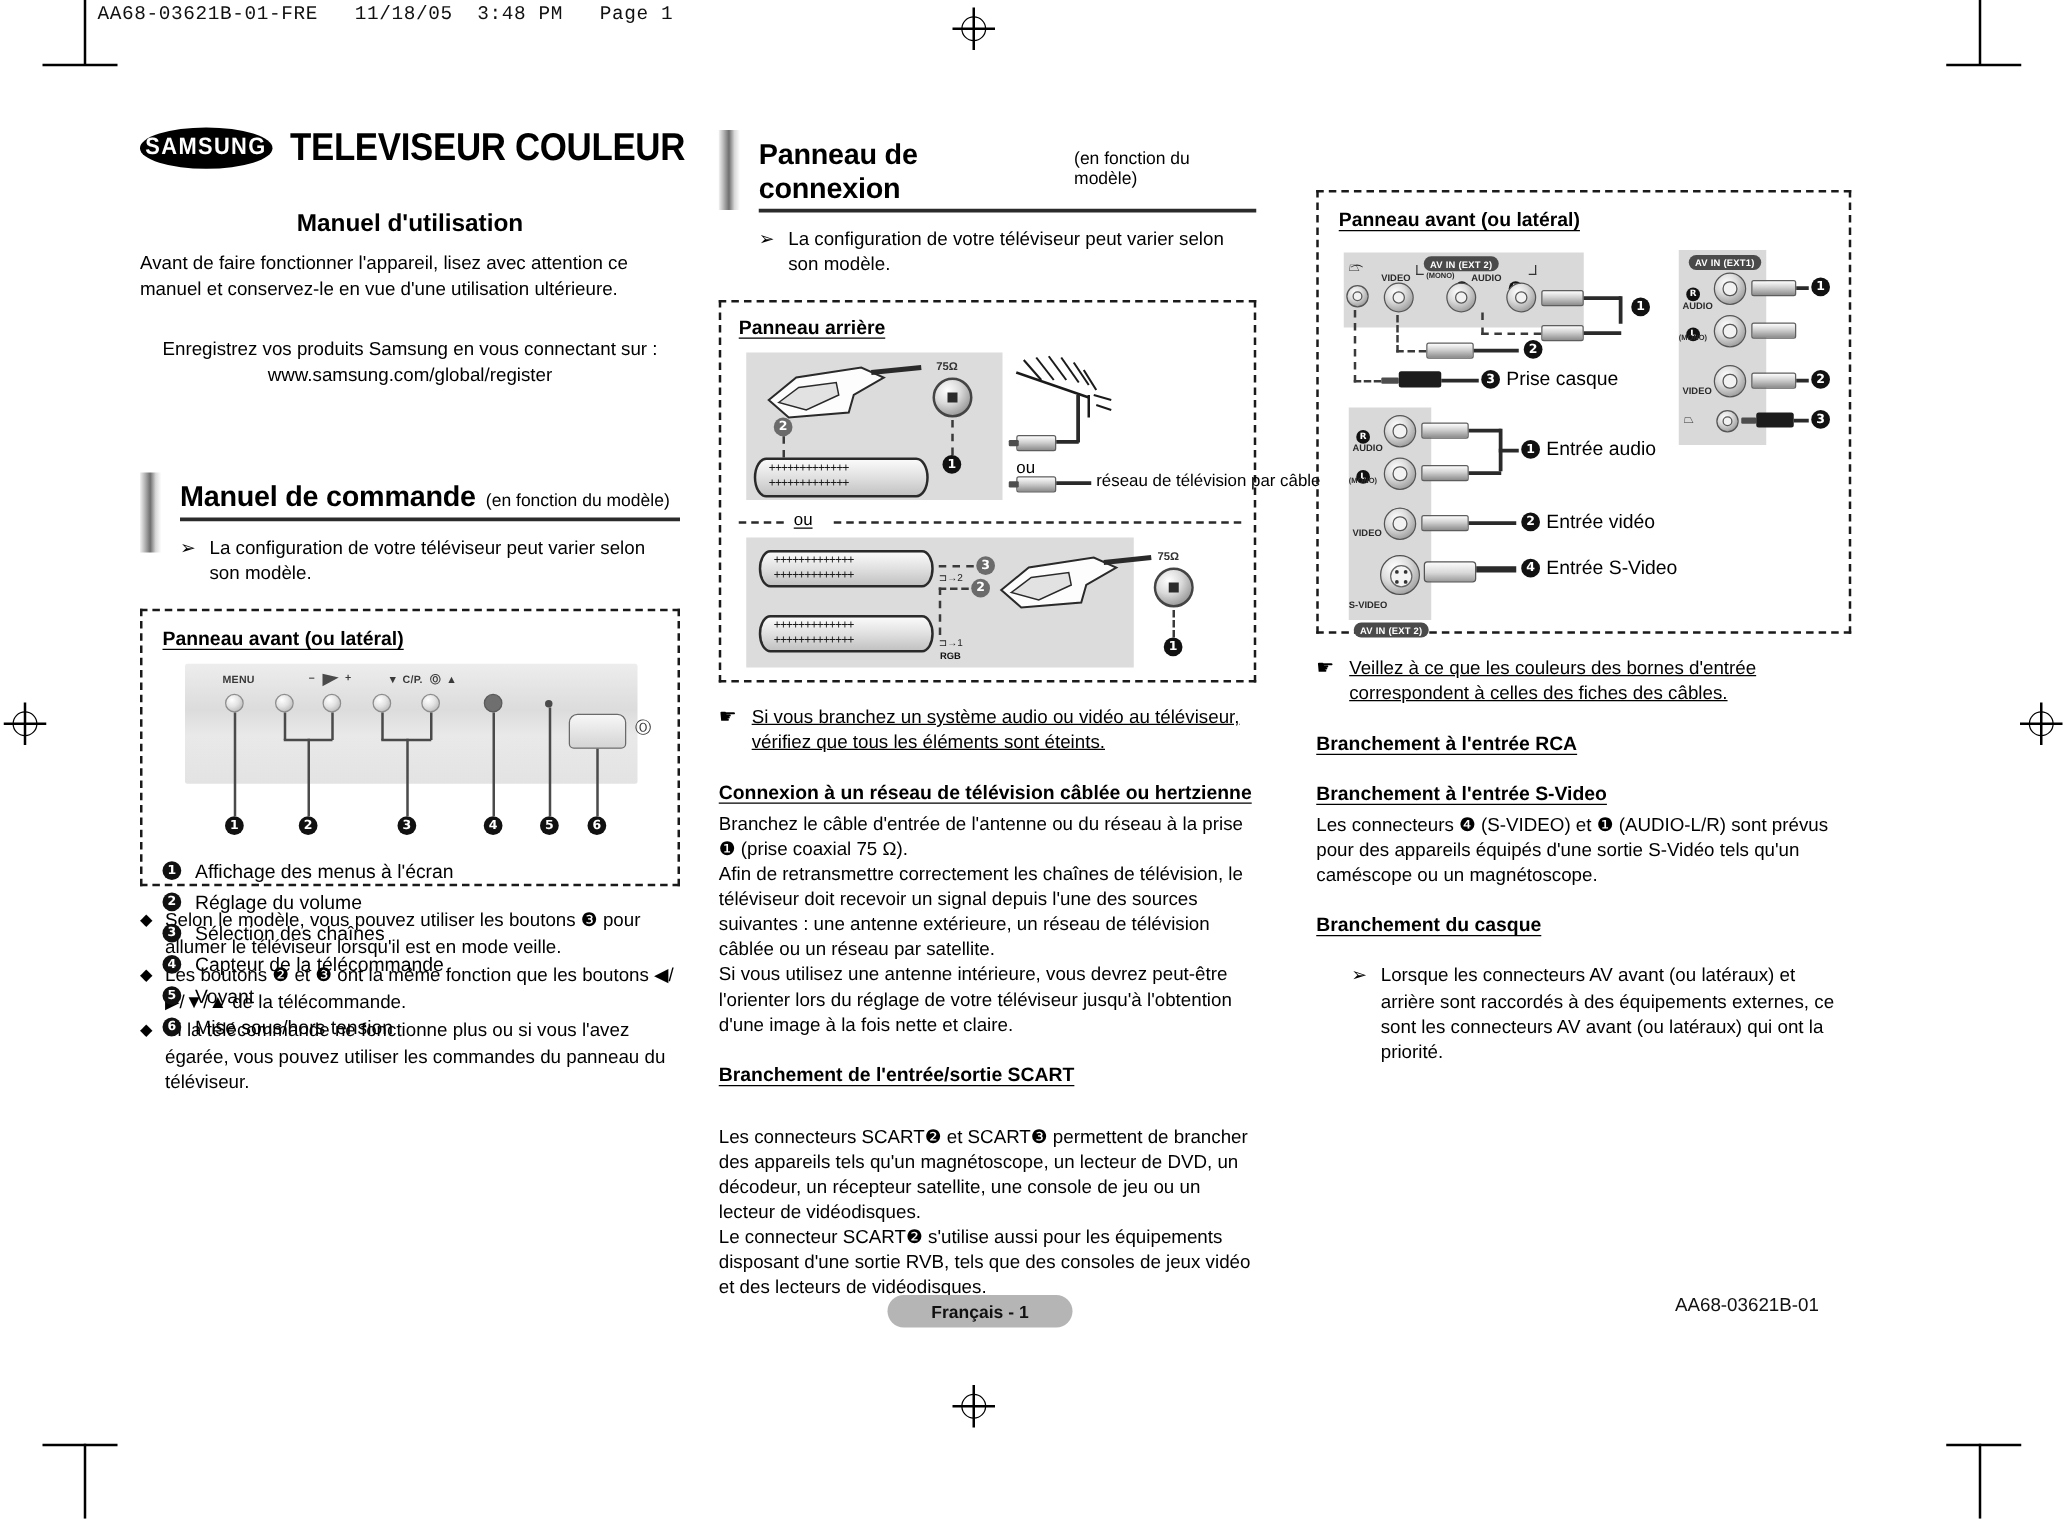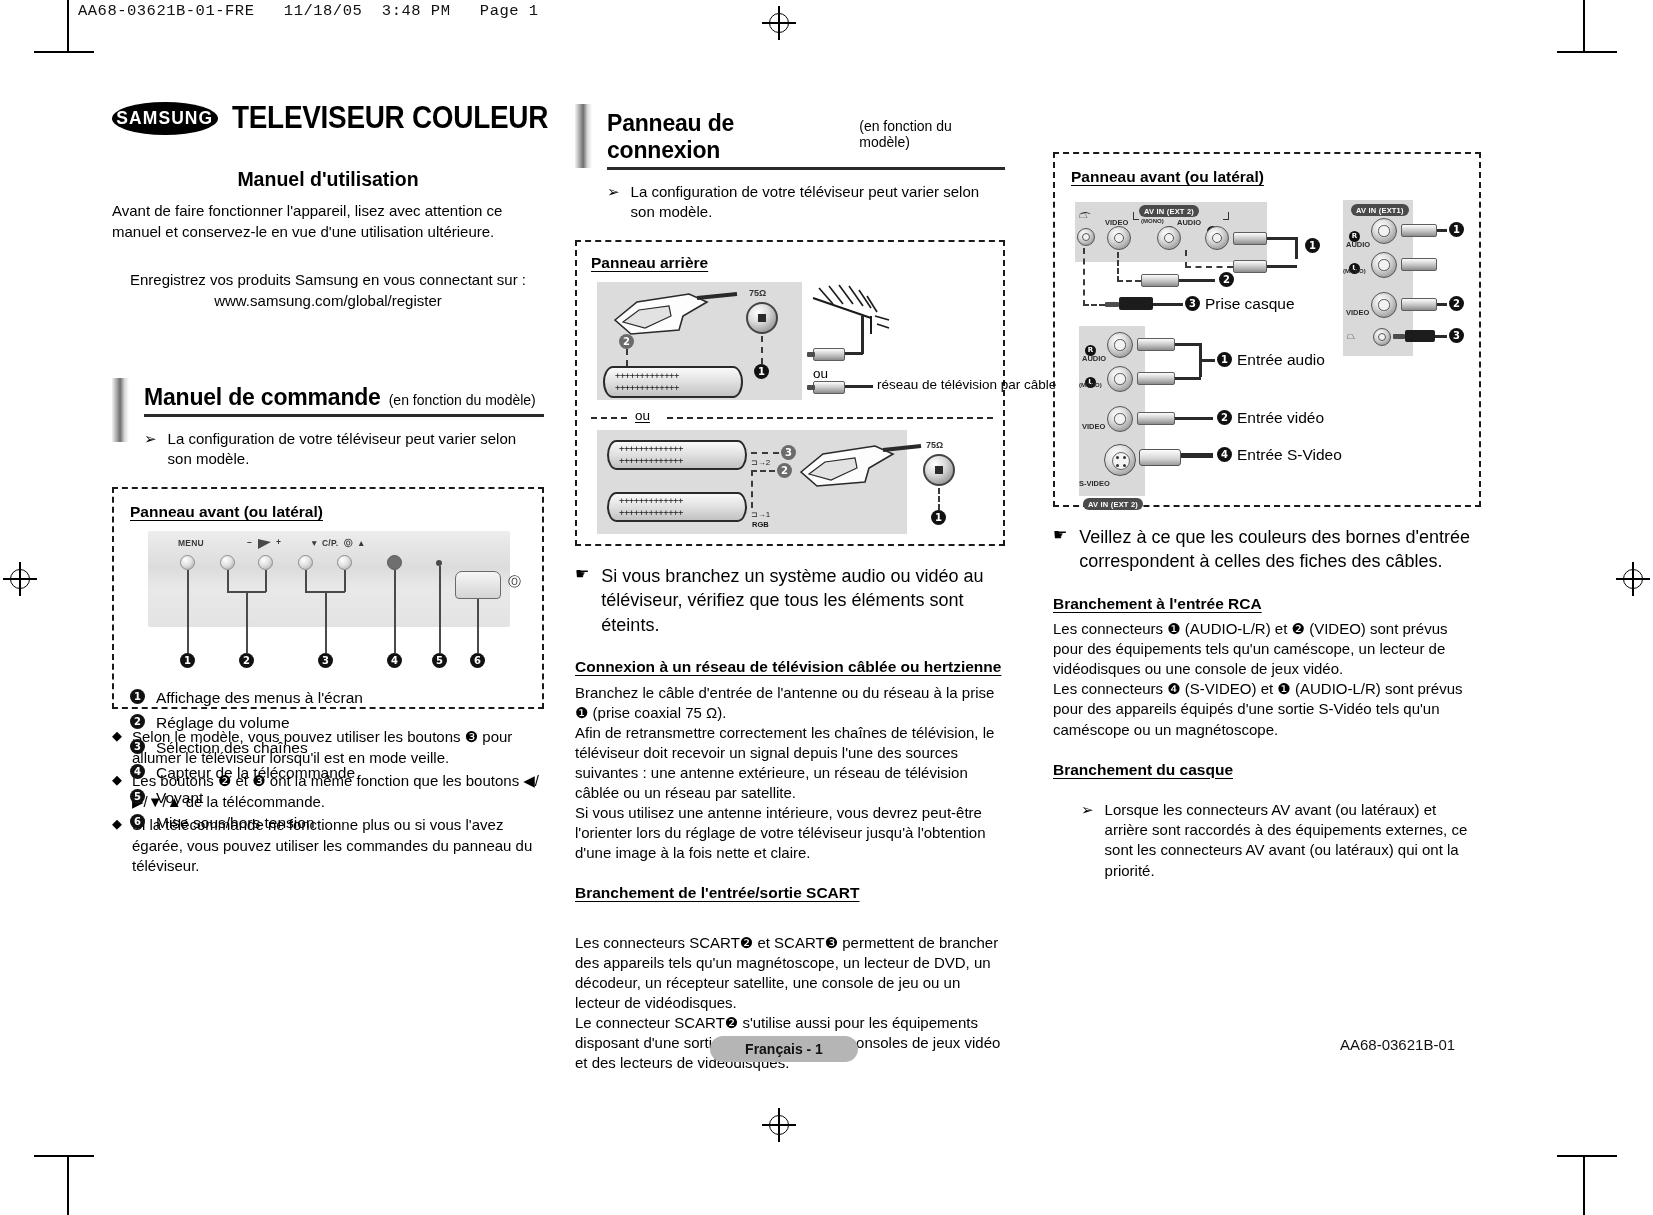--- a/index.html
+++ b/index.html
@@ -118,21 +118,21 @@
   .legend { margin-top:16px; }
   .legend-item { display:flex; gap:11px; align-items:flex-start; margin-bottom:7px; font-size:15.5px; }
 
   .bullets { margin-top:18px; }
   .bullet-item { display:flex; gap:10px; font-size:15px; line-height:1.37; margin-bottom:3px; }
   .bullet-item .dia { font-size:13px; line-height:1.45; }
 
   
   .hand-row { display:flex; gap:12px; margin-top:18px; }
   .hand-row .hand { font-size:16px; line-height:1.3; flex:0 0 auto; }
-  .hand-row .txt { font-size:18px; line-height:1.36; }
+  .hand-row .txt { font-size:15px; line-height:1.36;text-decoration:underline; }
 
   .sub-head {
     font-size:15.5px; font-weight:bold; text-decoration:underline;
     text-underline-offset:3px; margin-top:20px; margin-bottom:5px; line-height:1.3;
   }
   .body-copy { font-size:15px; line-height:1.34; }
 
   
   .footer-pill {
     position:absolute; left:710px; top:1036px;
@@ -606,22 +606,22 @@
         <span class="numdot abs" style="left:378px; top:132px;">3</span>
       </div>
     </div>
 
     <div class="hand-row">
       <div class="hand">☛</div>
       <div class="txt">Veillez à ce que les couleurs des bornes d'entrée correspondent à celles des fiches des câbles.</div>
     </div>
 
     <div class="sub-head">Branchement à l'entrée RCA</div>
-    <div class="body-copy">Les connecteurs ❶ (AUDIO-L/R) et ❷ (VIDEO) sont prévus pour des équipements tels qu'un caméscope, un lecteur de vidéodisques ou une console de jeux vidéo.</div>
-
+
+    <div class="sub-head">Branchement à l'entrée S-Video</div>
     <div class="body-copy">Les connecteurs ❹ (S-VIDEO) et ❶ (AUDIO-L/R) sont prévus pour des appareils équipés d'une sortie S-Vidéo tels qu'un caméscope ou un magnétoscope.</div>
 
     <div class="sub-head">Branchement du casque</div>
 
     <div class="note-row" style="padding-left:28px; margin-top:20px;">
       <div class="arrow">➢</div>
       <div class="note-text">Lorsque les connecteurs AV avant (ou latéraux) et arrière sont raccordés à des équipements externes, ce sont les connecteurs AV avant (ou latéraux) qui ont la priorité.</div>
     </div>
   </div>
 

